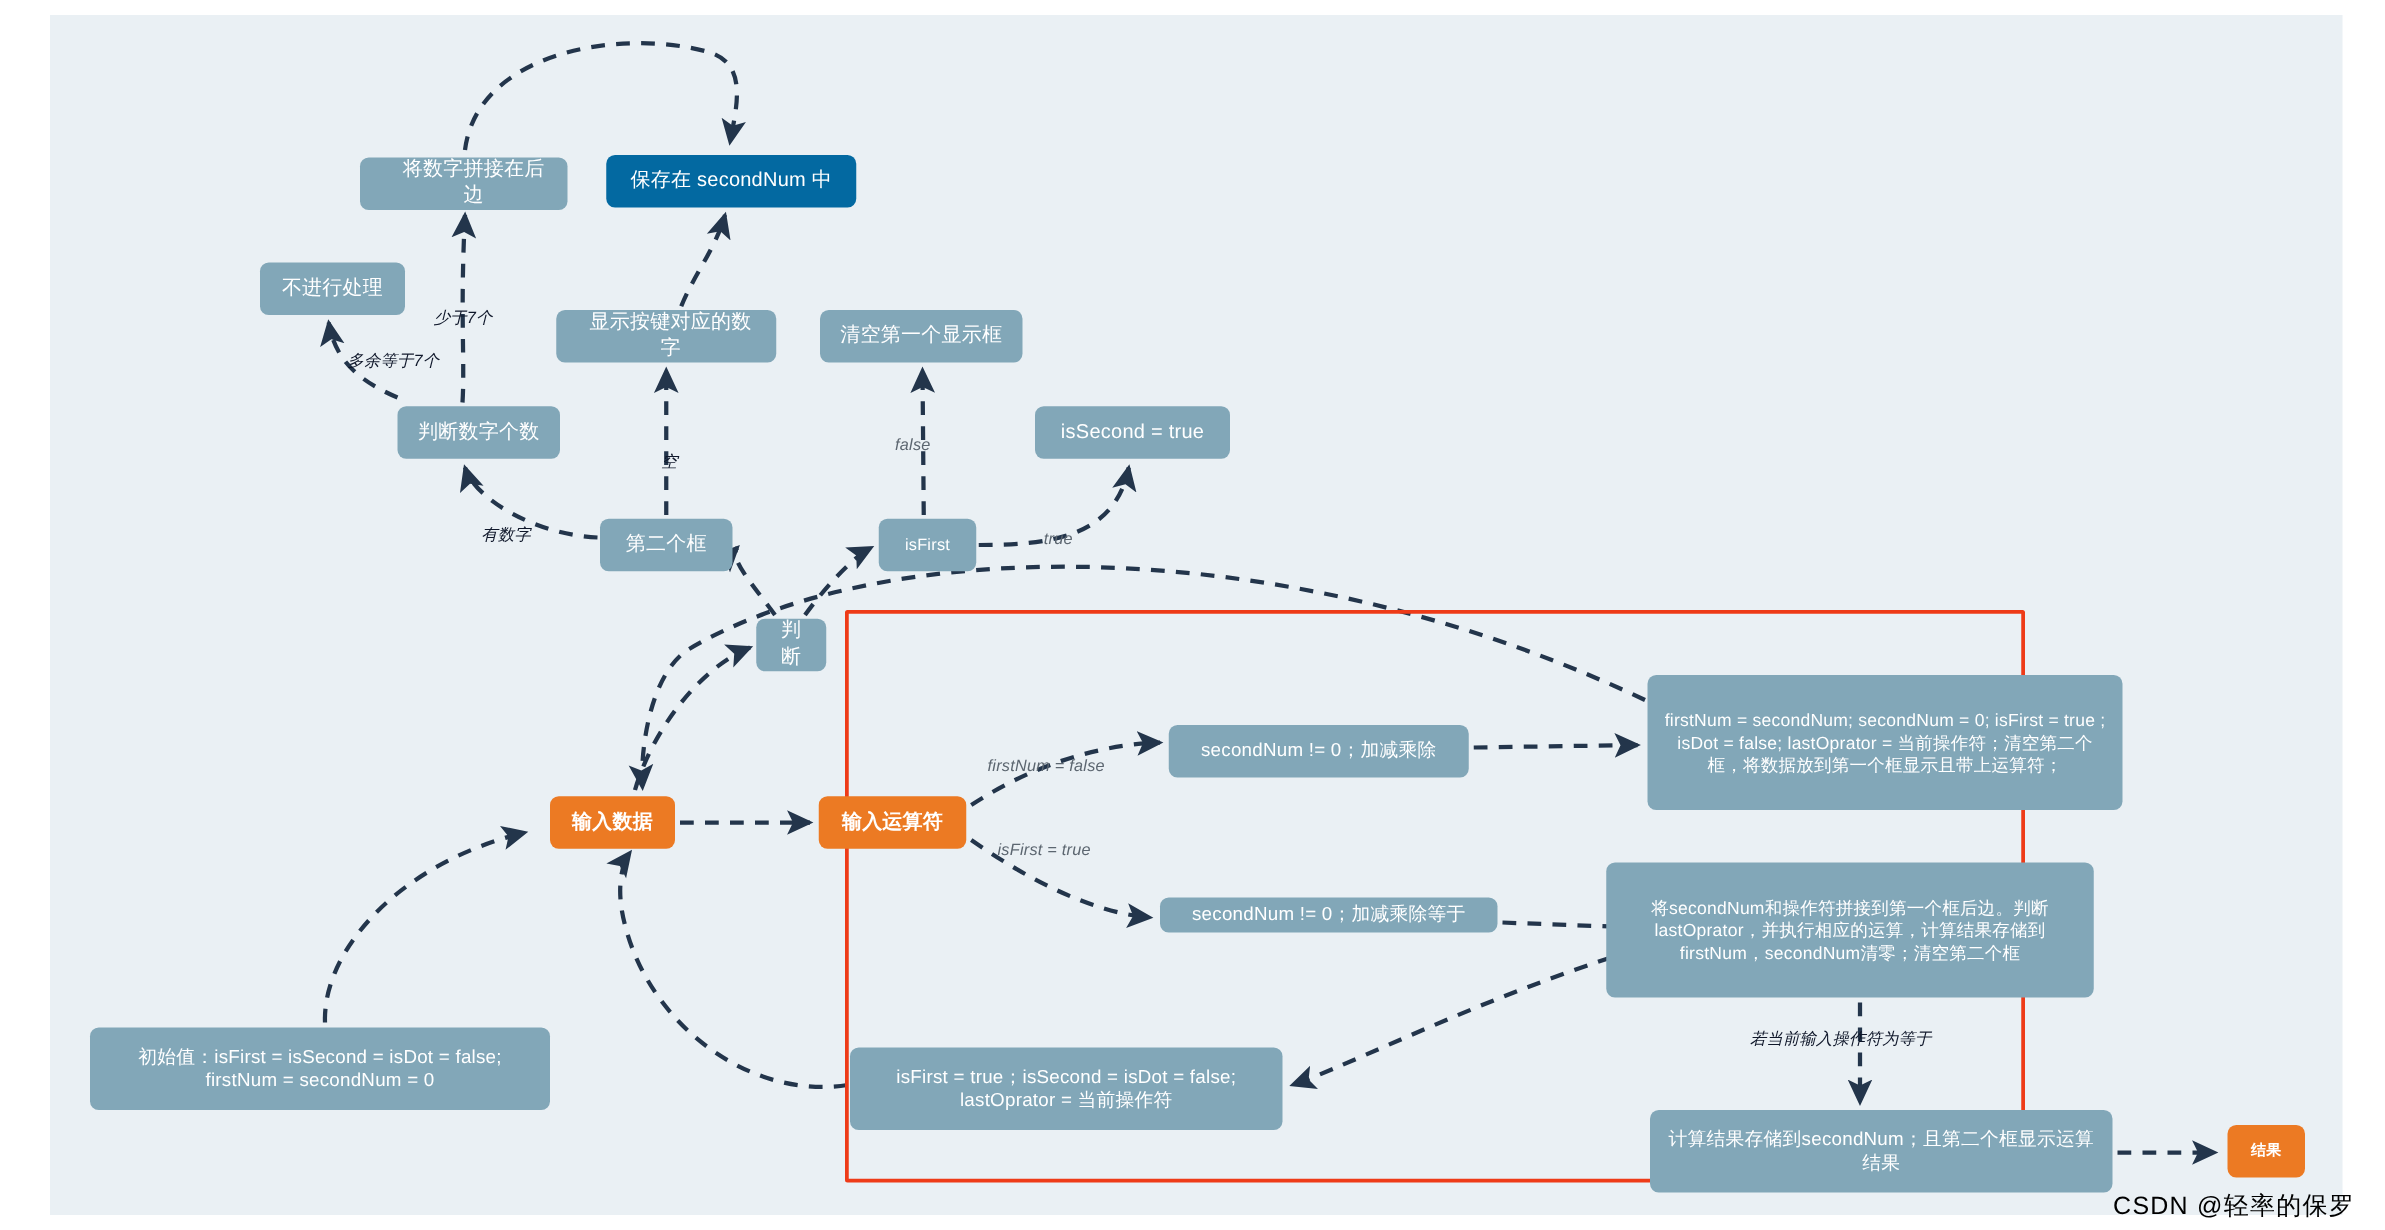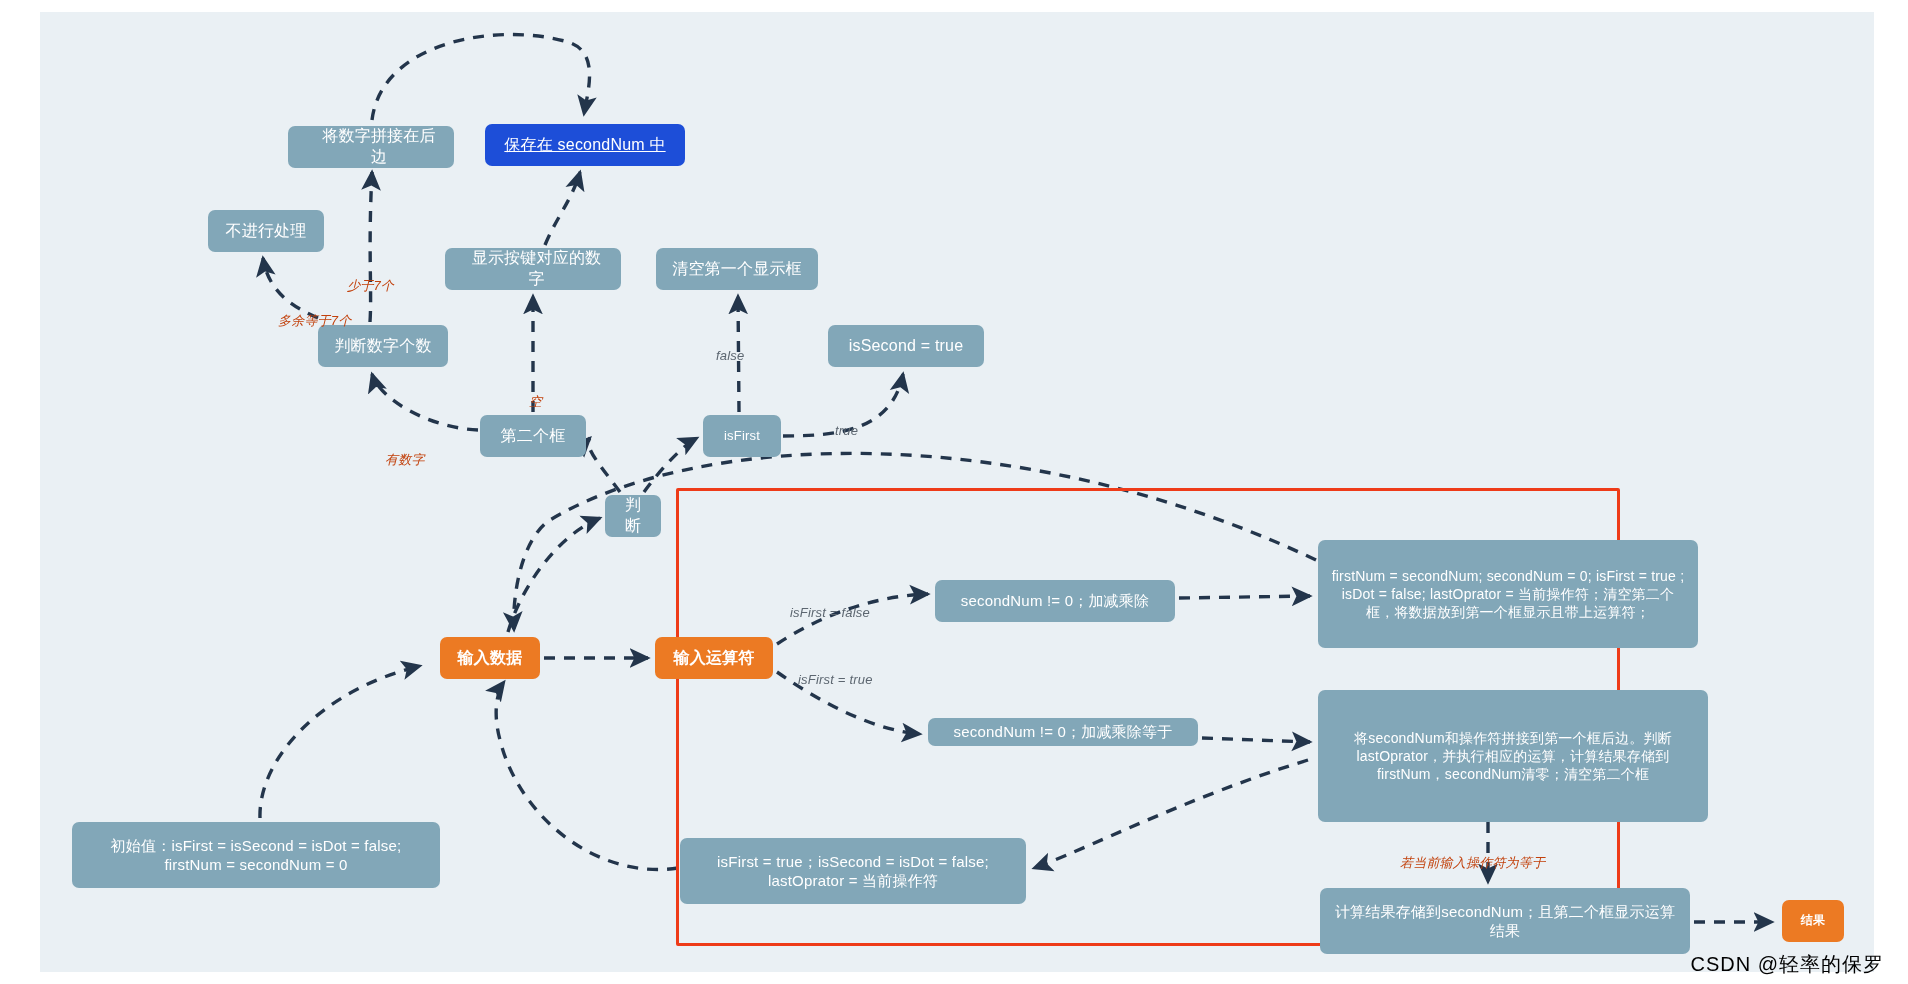--- a/index.html
+++ b/index.html
@@ -37,31 +37,31 @@
     align-items: center;
     justify-content: center;
     text-align: center;
     border-radius: 7px;
     color: #ffffff;
     line-height: 1.30;
     padding: 6px 12px;
     letter-spacing: 0.2px;
   }
   .n-blue   { background: #82a7b8; }
-  .n-green  { background: #1d4ed8; text-decoration: underline; }
+  .n-green  { background: #0369a1; }
   .n-orange { background: #ec7a23; font-weight: bold; }
   .edge-label {
     position: absolute;
     color: #5c6670;
     font-style: italic;
     white-space: nowrap;
     font-size: 13px;
     letter-spacing: 0.2px;
   }
-  .edge-label.cn { color: #c2410c; margin-top: 32px; }
+  .edge-label.cn { color: #0f172a; }
   .redbox {
     position: absolute;
     border: 3px solid #ee3b18;
     border-radius: 2px;
     box-sizing: border-box;
     background: transparent;
   }
   .watermark {
     position: absolute;
     right: 24px;
@@ -157,34 +157,34 @@
   <div class="node n-orange" style="left:440px; top:637px; width:100px; height:42px; font-size:16px;">输入数据</div>
 
   <div class="node n-orange" style="left:655px; top:637px; width:118px; height:42px; font-size:16px;">输入运算符</div>
 
   <div class="node n-blue" style="left:935px; top:580px; width:240px; height:42px; font-size:15px;">secondNum != 0；加减乘除</div>
 
   <div class="node n-blue" style="left:928px; top:718px; width:270px; height:28px; font-size:15px;">secondNum != 0；加减乘除等于</div>
 
   <div class="node n-blue" style="left:1318px; top:540px; width:380px; height:108px; font-size:14px;">firstNum = secondNum; secondNum = 0; isFirst = true ; isDot = false; lastOprator = 当前操作符；清空第二个框，将数据放到第一个框显示且带上运算符；</div>
 
-  <div class="node n-blue" style="left:1318px; top:690px; width:390px; height:132px; font-size:14px;">将secondNum和操作符拼接到第一个框后边。判断lastOprator，并执行相应的运算，计算结果存储到firstNum，secondNum清零；清空第二个框</div>
+  <div class="node n-blue" style="left:1285px; top:690px; width:390px; height:108px; font-size:14px;">将secondNum和操作符拼接到第一个框后边。判断lastOprator，并执行相应的运算，计算结果存储到firstNum，secondNum清零；清空第二个框</div>
 
   <div class="node n-blue" style="left:72px; top:822px; width:368px; height:66px; font-size:15px;">初始值：isFirst = isSecond = isDot = false; firstNum = secondNum = 0</div>
 
   <div class="node n-blue" style="left:1320px; top:888px; width:370px; height:66px; font-size:15px;">计算结果存储到secondNum；且第二个框显示运算结果</div>
 
   <div class="node n-blue" style="left:680px; top:838px; width:346px; height:66px; font-size:15px;">isFirst = true；isSecond = isDot = false; lastOprator = 当前操作符</div>
 
   <div class="node n-orange" style="left:1782px; top:900px; width:62px; height:42px; font-size:12px;">结果</div>
 
   <div class="edge-label cn" style="left:347px; top:245px;">少于7个</div>
   <div class="edge-label cn" style="left:278px; top:280px;">多余等于7个</div>
   <div class="edge-label cn" style="left:385px; top:419px;">有数字</div>
   <div class="edge-label cn" style="left:526px; top:352px; writing-mode:vertical-rl;">空</div>
   <div class="edge-label" style="left:716px; top:348px;">false</div>
   <div class="edge-label" style="left:835px; top:423px;">true</div>
-  <div class="edge-label" style="left:790px; top:605px;">isFirst = false</div>
+  <div class="edge-label" style="left:790px; top:605px;">firstNum = false</div>
   <div class="edge-label" style="left:798px; top:672px;">isFirst = true</div>
   <div class="edge-label cn" style="left:1400px; top:822px;">若当前输入操作符为等于</div>
 
   <div class="watermark">CSDN @轻率的保罗</div>
 </div>
 
 </body></html>

